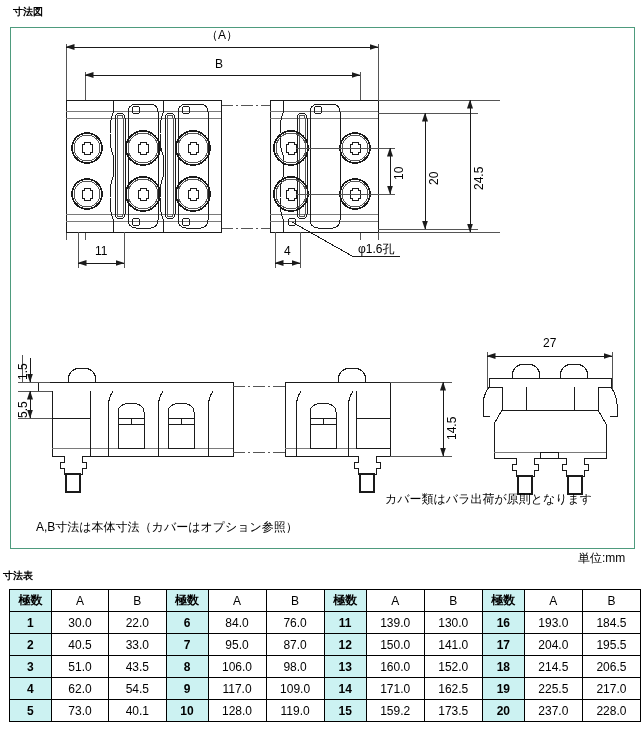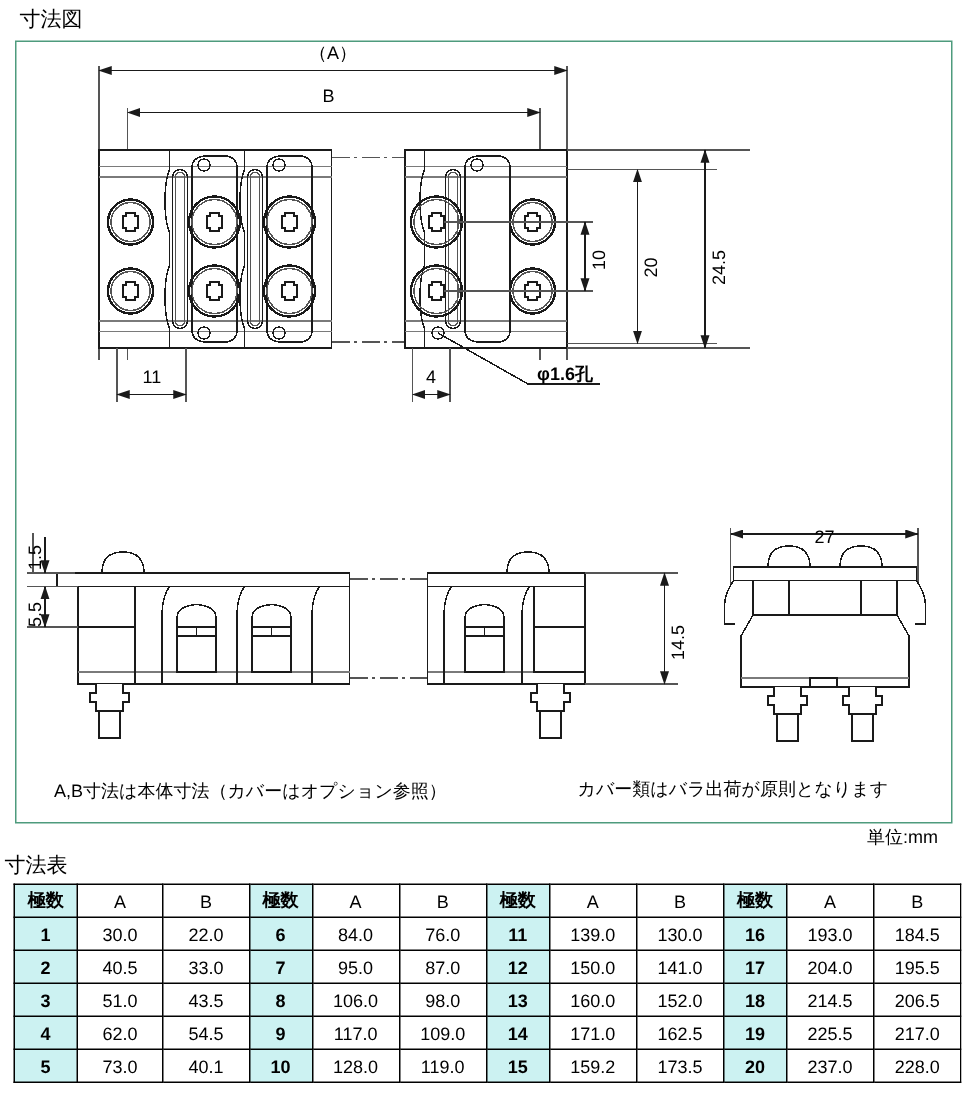--- a/index.html
+++ b/index.html
@@ -2,21 +2,21 @@
 <html><head>
 <meta charset="utf-8">
 <style>
   html,body{margin:0;padding:0;background:#ffffff;}
   body{width:641px;height:733px;position:relative;
        font-family:"Liberation Sans","DejaVu Sans",sans-serif;
        color:#000;overflow:hidden;}
   .abs{position:absolute;}
 
   
-  .sec-title{font-size:14px;font-weight:400;letter-spacing:0px;line-height:16px;}
+  .sec-title{font-size:10px;font-weight:700;letter-spacing:0px;line-height:16px;}
 
   
   .frame{position:absolute;border:1px solid #4e9b7d;box-sizing:border-box;}
 
   .dimtxt{position:absolute;font-size:11px;line-height:11px;color:#000;
           font-family:"Liberation Sans",sans-serif;white-space:nowrap;}
   .dimtxt.vert{transform-origin:0 0;transform:rotate(-90deg);}
 
   .note{position:absolute;font-size:12px;line-height:13px;white-space:nowrap;}
 
@@ -291,39 +291,39 @@
 </svg>
 
 <div class="dimtxt" style="left:206px;top:30px;font-size:12px;">（A）</div>
 
 <div class="dimtxt" style="left:215px;top:59px;font-size:12px;">B</div>
 
 <div class="dimtxt" style="left:95px;top:246px;font-size:12px;">11</div>
 
 <div class="dimtxt" style="left:284px;top:246px;font-size:12px;">4</div>
 
-<div class="dimtxt" style="left:358px;top:244px;font-size:12px;font-weight:bold;">φ1.6孔</div>
+<div class="dimtxt" style="left:358px;top:244px;font-size:12px;">φ1.6孔</div>
 
 <div class="dimtxt vert" style="left:394px;top:180px;font-size:12px;">10</div>
 
 <div class="dimtxt vert" style="left:429px;top:185px;font-size:12px;">20</div>
 
 <div class="dimtxt vert" style="left:474px;top:190px;font-size:12px;">24.5</div>
 
 <div class="dimtxt vert" style="left:18px;top:380px;font-size:12px;">1.5</div>
 
 <div class="dimtxt vert" style="left:18px;top:418px;font-size:12px;">5.5</div>
 
 <div class="dimtxt vert" style="left:447px;top:440px;font-size:12px;">14.5</div>
 
-<div class="dimtxt" style="left:543px;top:338px;font-size:12px;margin-top:15px;">27</div>
+<div class="dimtxt" style="left:543px;top:338px;font-size:12px;">27</div>
 
 <div class="note" style="left:36px;top:521px;">A,B寸法は本体寸法（カバーはオプション参照）</div>
 
-<div class="note" style="left:385px;top:521px;font-family:Liberation Mono, monospace;">カバー類はバラ出荷が原則となります</div>
+<div class="note" style="left:385px;top:493px;">カバー類はバラ出荷が原則となります</div>
 
 <div class="note" style="left:578px;top:552px;">単位:mm</div>
 
 <div class="sec-title abs" style="left:3px;top:568px;">寸法表</div>
 
 <table class="dims" style="left:9px;top:589px;">
   <tbody id="tbody-dims">
       <tr>
         <td class="hd w-pole">極数</td>
         <td class="hdplain w-val">A</td>

